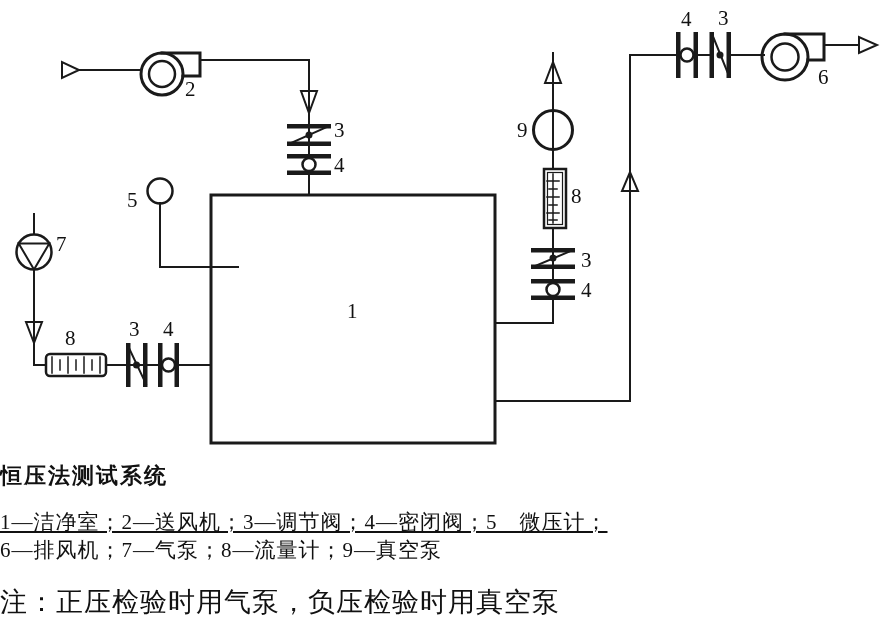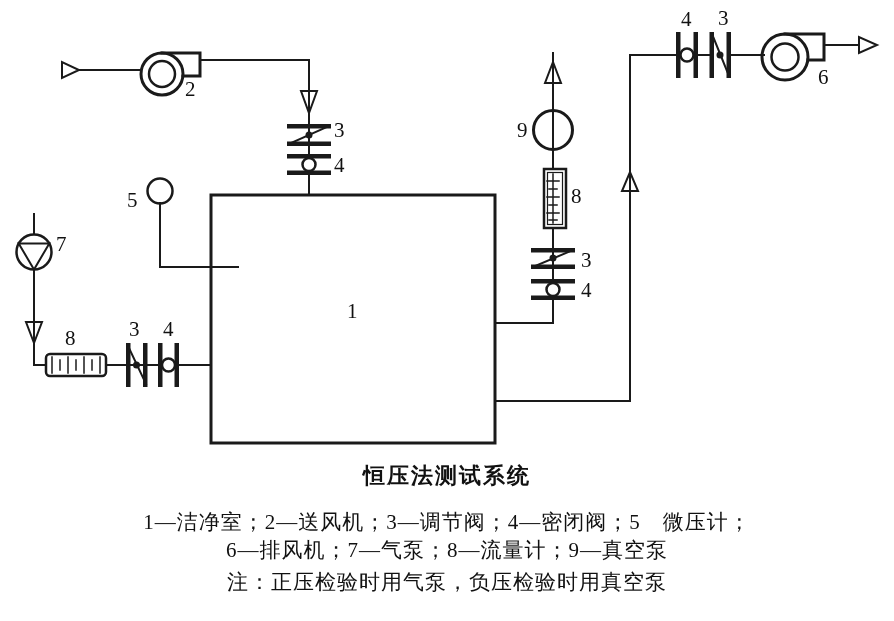--- a/index.html
+++ b/index.html
@@ -1,24 +1,24 @@
 <!DOCTYPE html>
 <html><head>
 <meta charset="utf-8">
 <style>
   html,body{margin:0;padding:0;background:#ffffff;}
   body{width:894px;height:621px;position:relative;overflow:hidden;
        font-family:"Liberation Serif", serif;color:#111;}
   .stage{position:absolute;left:0;top:0;width:894px;height:621px;}
   svg{display:block;}
-  .caption{position:absolute;left:0;top:450px;width:894px;text-align:center;}
+  .caption{position:absolute;left:0;top:450px;width:894px;text-align:left;}
   .fig-title{font-size:22px;font-weight:bold;letter-spacing:2px;margin-top:11px;}
-  .legend-line1{font-size:21px;margin-top:17px;letter-spacing:1px;}
+  .legend-line1{font-size:21px;margin-top:17px;letter-spacing:1px;text-decoration:underline;}
   .legend-line2{font-size:21px;letter-spacing:1px;}
-  .fig-note{font-size:21px;margin-top:4px;letter-spacing:1px;}
+  .fig-note{font-size:27px;margin-top:20px;letter-spacing:1px;}
   text.num{font-family:"Liberation Serif", serif;font-size:21px;fill:#111;}
 </style>
 </head>
 <body>
 
 <div class="stage">
   <svg width="894" height="450" viewBox="0 0 894 450" stroke-linecap="square" fill="none">
 
     <g stroke="#1a1a1a" stroke-width="2">
 

